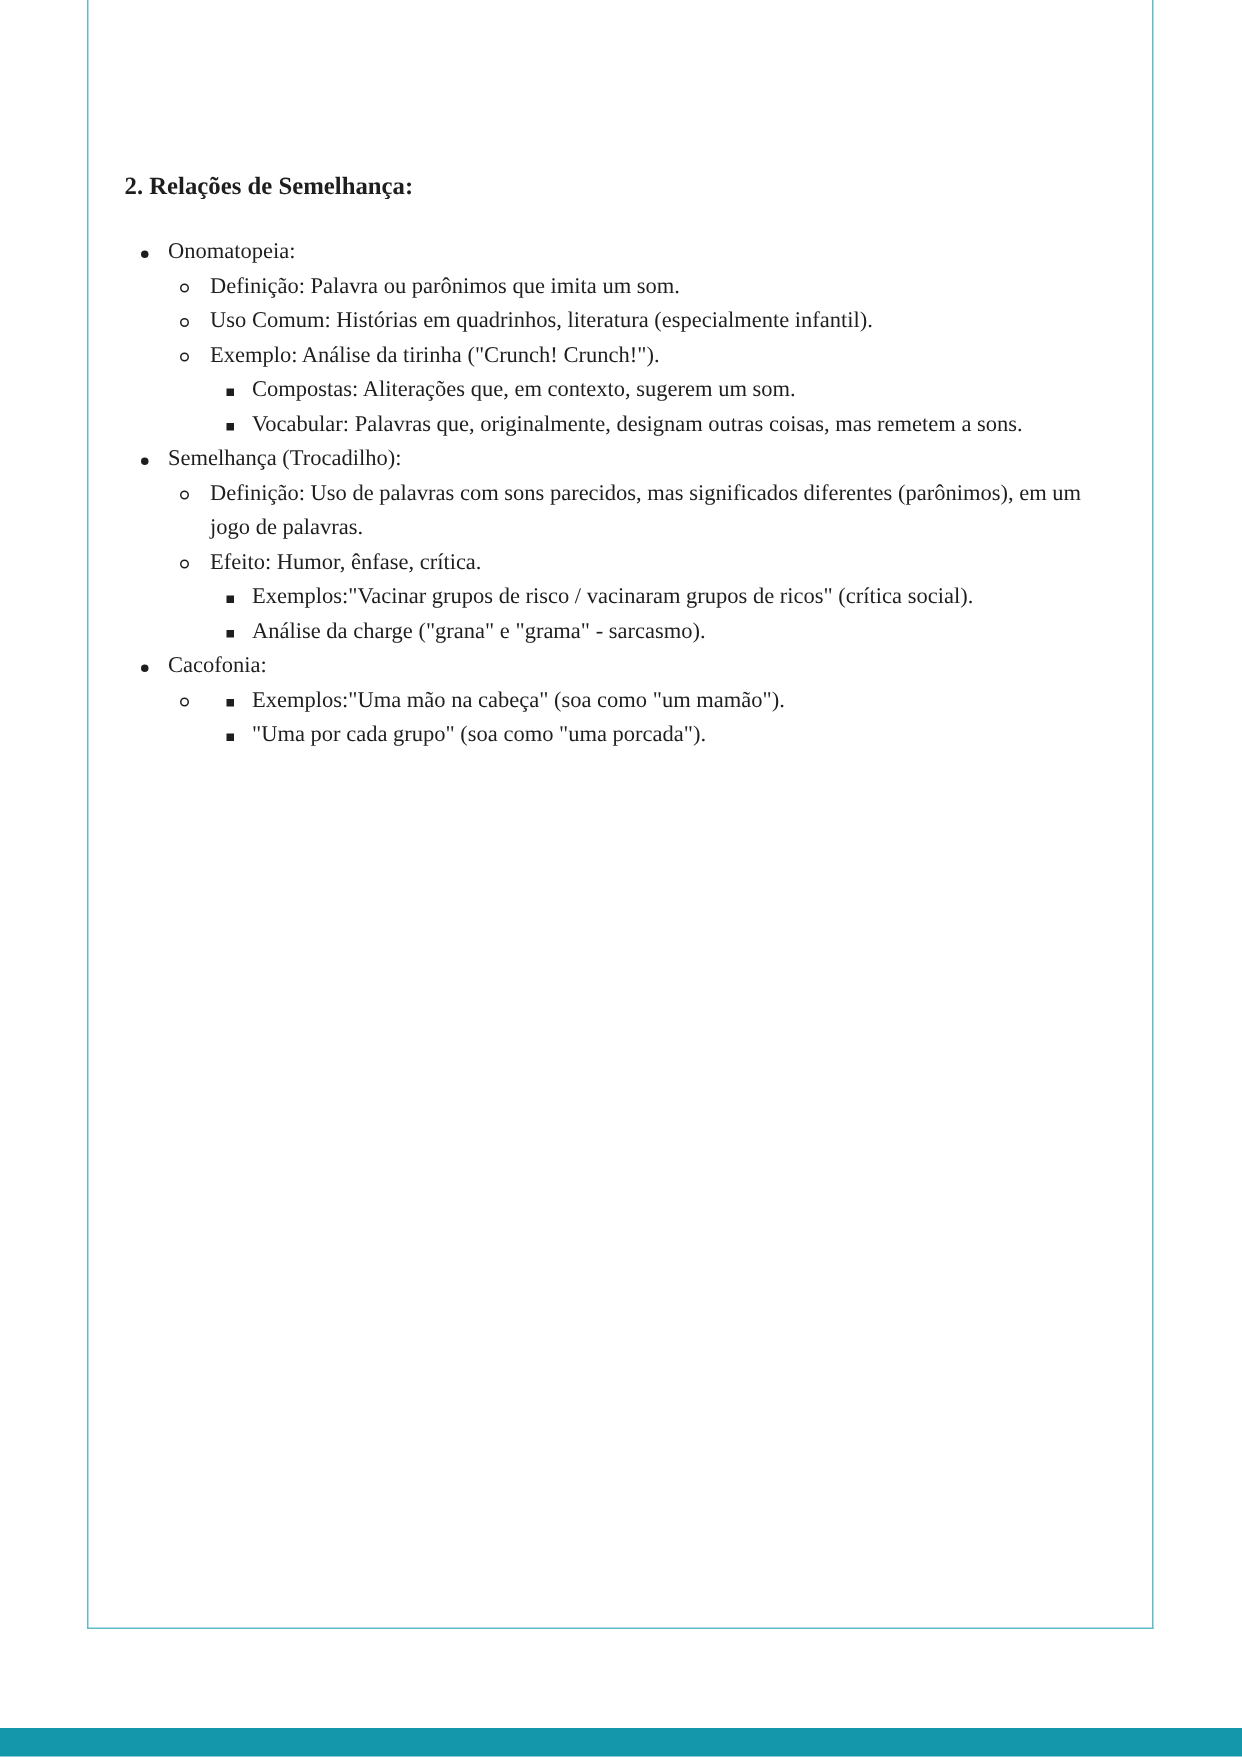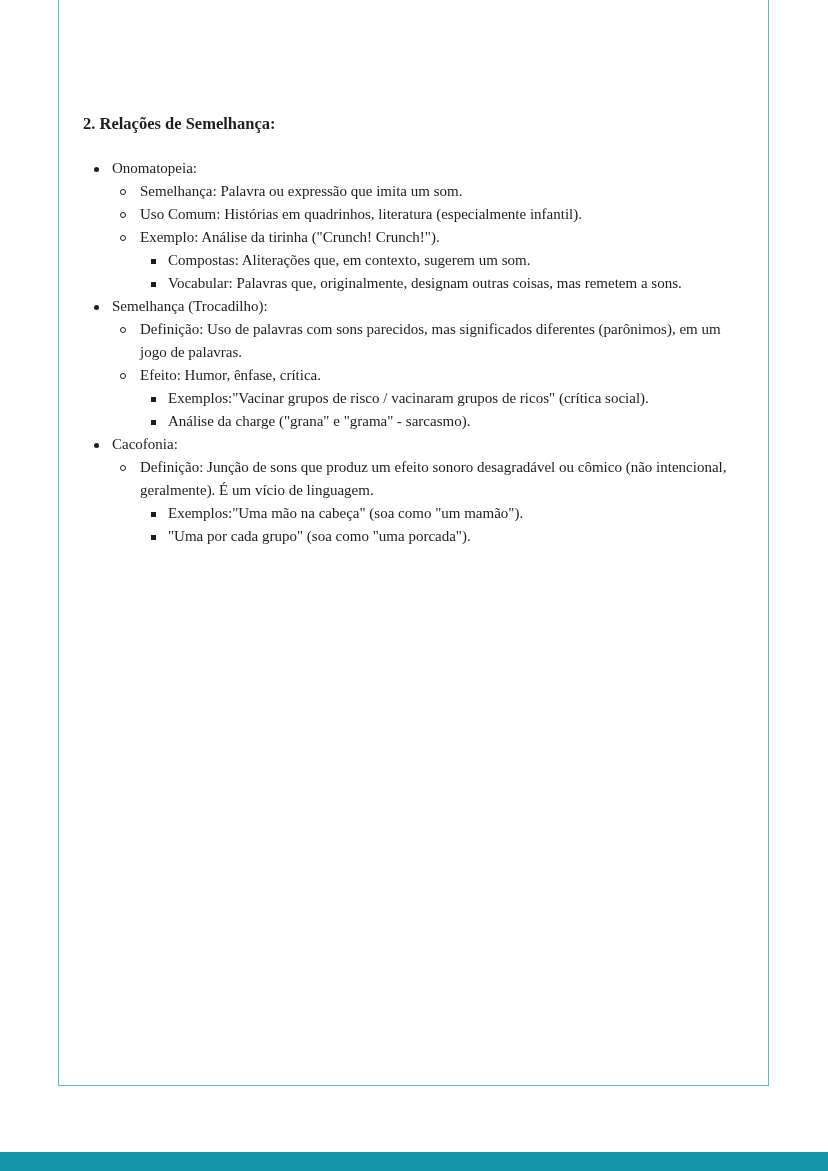--- a/index.html
+++ b/index.html
@@ -47,21 +47,21 @@
 
 <div class="frame"></div>
 
 <div class="content">
   <h2>2. Relações de Semelhança:</h2>
 
   <ul class="l1">
     <li>
       <span>Onomatopeia:</span>
       <ul class="l2">
-        <li><span>Semelhança: Palavra ou expressão que imita um som.</span></li>
+        <li><span>Definição: Palavra ou parônimos que imita um som.</span></li>
         <li><span>Uso Comum: Histórias em quadrinhos, literatura (especialmente infantil).</span></li>
         <li>
           <span>Exemplo: Análise da tirinha ("Crunch! Crunch!").</span>
           <ul class="l3">
             <li><span>Compostas: Aliterações que, em contexto, sugerem um som.</span></li>
             <li><span>Vocabular: Palavras que, originalmente, designam outras coisas, mas remetem a sons.</span></li>
           </ul>
         </li>
       </ul>
     </li>
@@ -77,21 +77,20 @@
             <li><span>Análise da charge ("grana" e "grama" - sarcasmo).</span></li>
           </ul>
         </li>
       </ul>
     </li>
 
     <li>
       <span>Cacofonia:</span>
       <ul class="l2">
         <li>
-          <span>Definição: Junção de sons que produz um efeito sonoro desagradável ou cômico (não intencional, geralmente). É um vício de linguagem.</span>
           <ul class="l3">
             <li><span>Exemplos:"Uma mão na cabeça" (soa como "um mamão").</span></li>
             <li><span>"Uma por cada grupo" (soa como "uma porcada").</span></li>
           </ul>
         </li>
       </ul>
     </li>
   </ul>
 </div>
 

